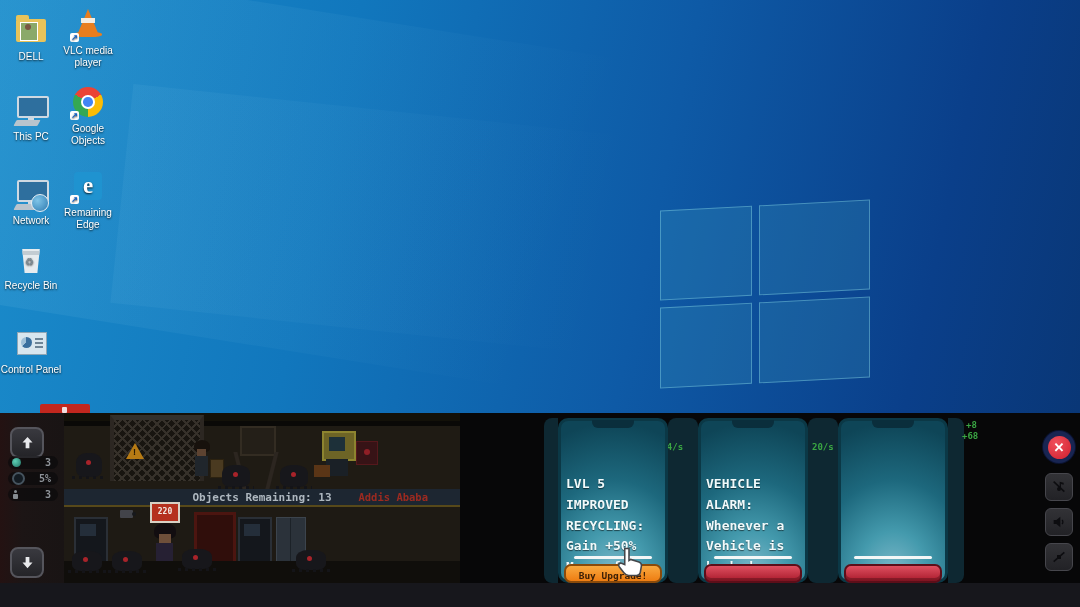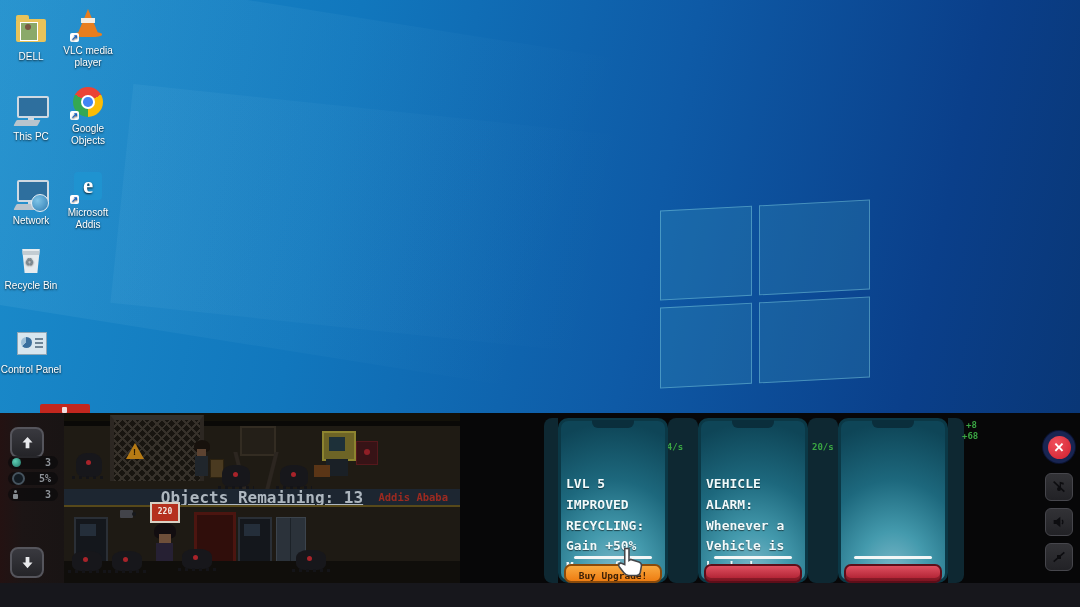--- a/index.html
+++ b/index.html
@@ -103,22 +103,22 @@
   .tower .cab{position:absolute;left:6px;top:0;width:32px;height:26px;background:#241f18;border:2px solid #332c22;}
   .tower .legL{position:absolute;left:4px;top:26px;width:4px;height:37px;background:#2c2620;transform:skewX(14deg);}
   .tower .legR{position:absolute;right:4px;top:26px;width:4px;height:37px;background:#2c2620;transform:skewX(-14deg);}
   .chiphead{left:258px;top:18px;width:30px;height:26px;background:#6d6426;border:2px solid #8d842f;}
   .chiphead:before{content:"";position:absolute;left:5px;top:4px;width:16px;height:14px;background:#1d3039;}
   .chipbody{left:262px;top:46px;width:22px;height:17px;background:#1a2026;}
   .crate2{left:250px;top:52px;width:16px;height:12px;background:#5a3516;}
   .redbox{left:292px;top:28px;width:20px;height:22px;background:#371316;border:1px solid #55181c;}
   .redbox:before{content:"";position:absolute;left:7px;top:7px;width:6px;height:6px;background:#8f1f26;border-radius:50%;}
   .objbar{left:0;top:76px;width:100%;height:16px;background:#1d2631;display:flex;align-items:center;}
-  .objtxt{position:static!important;margin:4px auto;color:#aeb7bf;font-size:16px;text-decoration:underline;}
-  .loctxt{right:12px;top:2px;color:#9c2a20;font-size:10.5px;text-align:center;}
+  .objtxt{position:static!important;margin:4px auto;color:#aeb7bf;font-size:11px;}
+  .loctxt{right:32px;top:2px;color:#9c2a20;font-size:10.5px;text-align:center;}
   .botroom{left:0;top:92px;width:100%;height:56px;background:#1e1a14;border-top:2px solid #57491a;}
   .atm{width:30px;height:44px;background:#14171c;border:2px solid #2a2f36;}
   .atm:before{content:"";position:absolute;left:4px;top:5px;width:16px;height:12px;background:#242e3a;}
   .cam{left:56px;top:97px;width:13px;height:8px;background:#43444a;border-radius:1px;}
   .cam:after{content:"";position:absolute;right:-3px;top:2px;width:4px;height:4px;background:#17181c;border-radius:50%;}
   .sign171{left:86px;top:89px;width:26px;height:17px;background:#b5301e;border:2px solid #d8d0c4;
     color:#f3e9e2;font-size:8px;line-height:16px;text-align:center;}
   .guy2hair{left:90px;top:110px;width:22px;height:16px;background:#120d10;border-radius:50% 50% 35% 35%;}
   .guy2face{left:95px;top:121px;width:12px;height:9px;background:#6e4f3a;}
   .guy2body{left:92px;top:130px;width:17px;height:26px;background:#262033;}
@@ -216,21 +216,21 @@
         <div class="kb"></div>
         <div class="globe"></div>
       </div>
     <div>Network</div>
   </div>
   <div class="abs dicon" style="left:55px;top:170px">
     <div class="ic">
         <div class="edgesq">e</div>
         <div class="shortcut">↗</div>
       </div>
-    <div>Microsoft Addis</div>
+    <div>Remaining Edge</div>
   </div>
   <div class="abs dicon" style="left:-2px;top:243px">
     <div class="ic">
         <div class="bin"></div>
       </div>
     <div>Recycle Bin</div>
   </div>
   <div class="abs dicon" style="left:-2px;top:327px">
     <div class="ic">
         <div class="cpanel">

